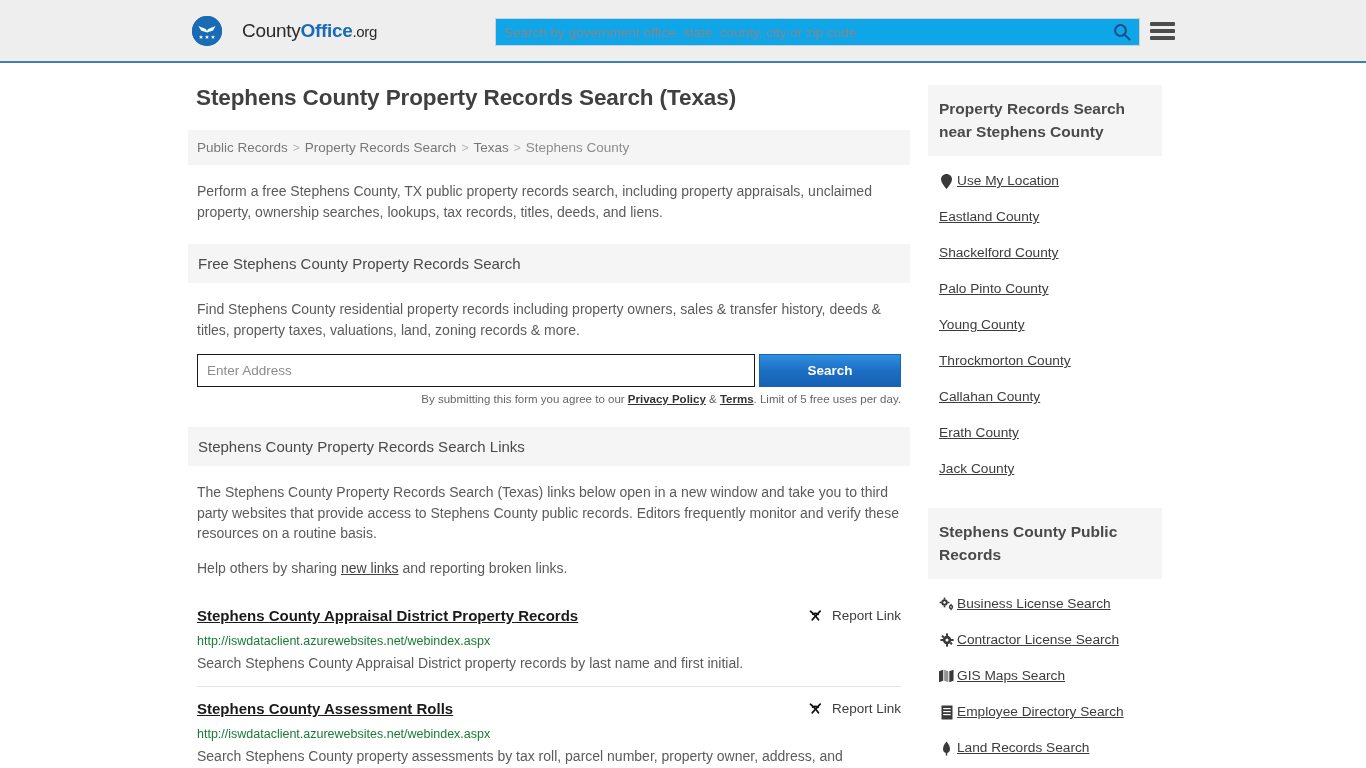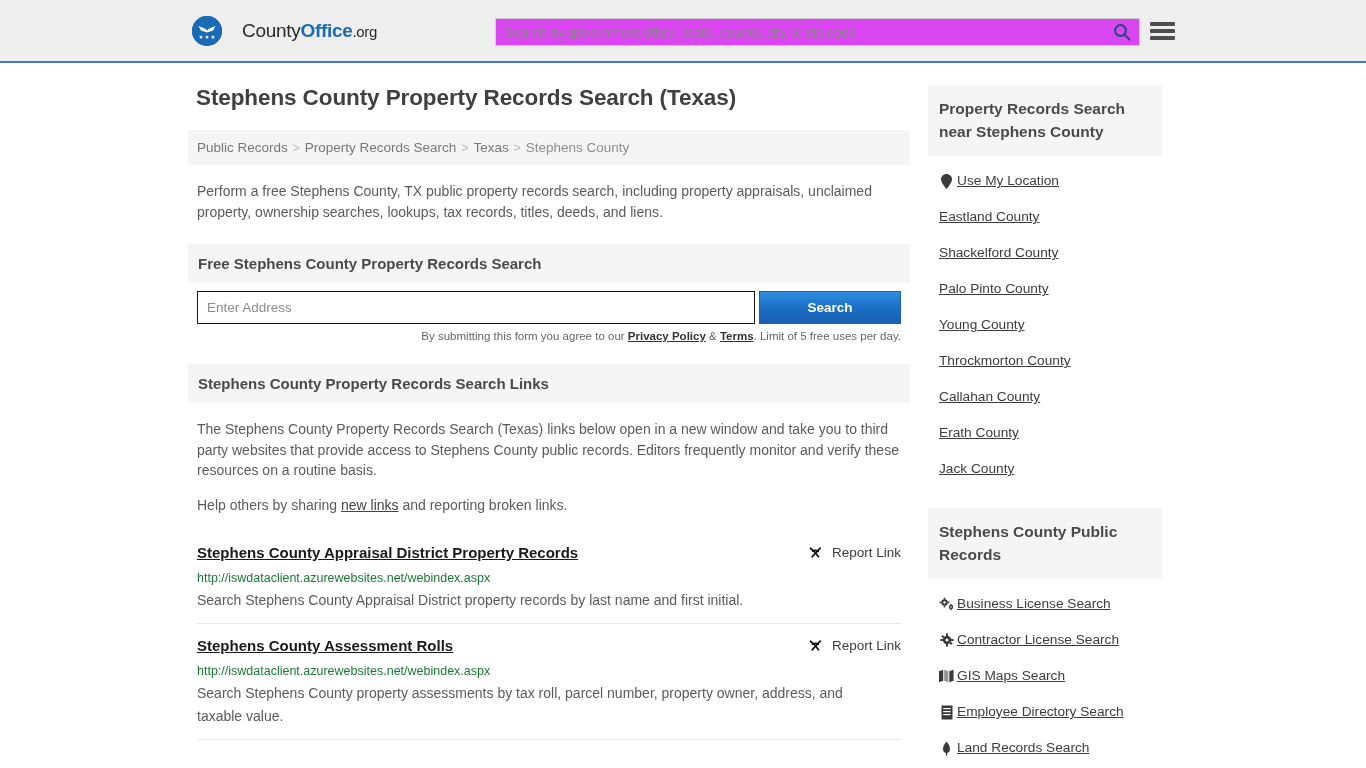--- a/index.html
+++ b/index.html
@@ -47,21 +47,21 @@
   .logo-text .lt-county { color: #2b2b2b; }
   .logo-text .lt-office { color: #1a6bb5; font-weight: bold; }
   .logo-text .lt-org { color: #2b2b2b; font-size: 15px; }
 
   .header-search {
     position: absolute;
     left: 495px;
     top: 18px;
     width: 645px;
     height: 28px;
-    background: #d946ef;
+    background: #0ea5e9;
     border: 1px solid #cfcfcf;
     display: flex;
     align-items: center;
   }
   .header-search input {
     flex: 1;
     border: none;
     outline: none;
     height: 26px;
     padding: 0 8px;
@@ -141,21 +141,21 @@
     color: #5b5b5b;
     margin: 0 0 22px 9px;
     padding-right: 15px;
   }
 
   
   .sec-head {
     background: #f5f5f5;
     padding: 11px 10px;
     font-size: 15px;
-    font-weight: bold;
+    font-weight: normal;
     color: #4a4a4a;
     margin-bottom: 0;
   }
 
   .sec-body { padding: 16px 9px 0 9px; }
   .sec-body p {
     font-size: 14px;
     line-height: 20.5px;
     color: #5b5b5b;
     margin: 0 0 14px 0;
@@ -326,20 +326,23 @@
 
       <h1 class="page-title">Stephens County Property Records Search (Texas)</h1>
 
       <nav class="breadcrumb">
         <a href="#">Public Records</a><span class="sep">&gt;</span><a href="#">Property Records Search</a><span class="sep">&gt;</span><a href="#">Texas</a><span class="sep">&gt;</span><span class="current">Stephens County</span>
       </nav>
 
       <p class="intro-text">Perform a free Stephens County, TX public property records search, including property appraisals, unclaimed property, ownership searches, lookups, tax records, titles, deeds, and liens.</p>
 
       <div class="sec-head">Free Stephens County Property Records Search</div>
+      <div class="sec-body">
+        <p>Find Stephens County residential property records including property owners, sales &amp; transfer history, deeds &amp; titles, property taxes, valuations, land, zoning records &amp; more.</p>
+      </div>
       <form class="addr-form">
         <input class="addr-input" type="text" placeholder="Enter Address" style="">
         <button class="addr-submit" type="submit">Search</button>
       </form>
       <p class="form-note"><span>By submitting this form you agree to our </span><a href="#">Privacy Policy</a><span> &amp; </span><a href="#">Terms</a><span>. Limit of 5 free uses per day.</span></p>
 
       <div class="sec-head" style="margin-top:22px;">Stephens County Property Records Search Links</div>
       <div class="sec-body">
         <p>The Stephens County Property Records Search (Texas) links below open in a new window and take you to third party websites that provide access to Stephens County public records. Editors frequently monitor and verify these resources on a routine basis.</p>
         <p><span>Help others by sharing </span><a href="#">new links</a><span> and reporting broken links.</span></p>

